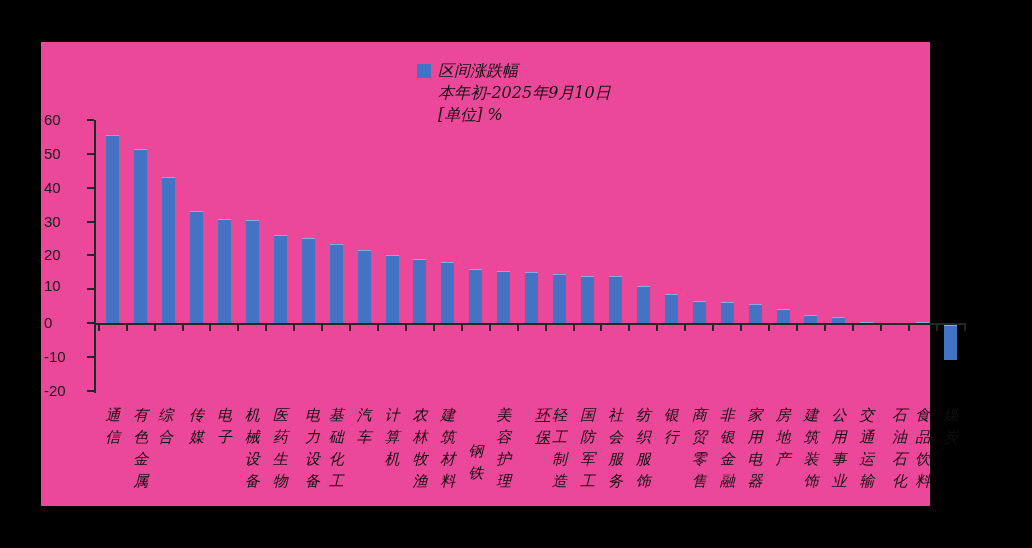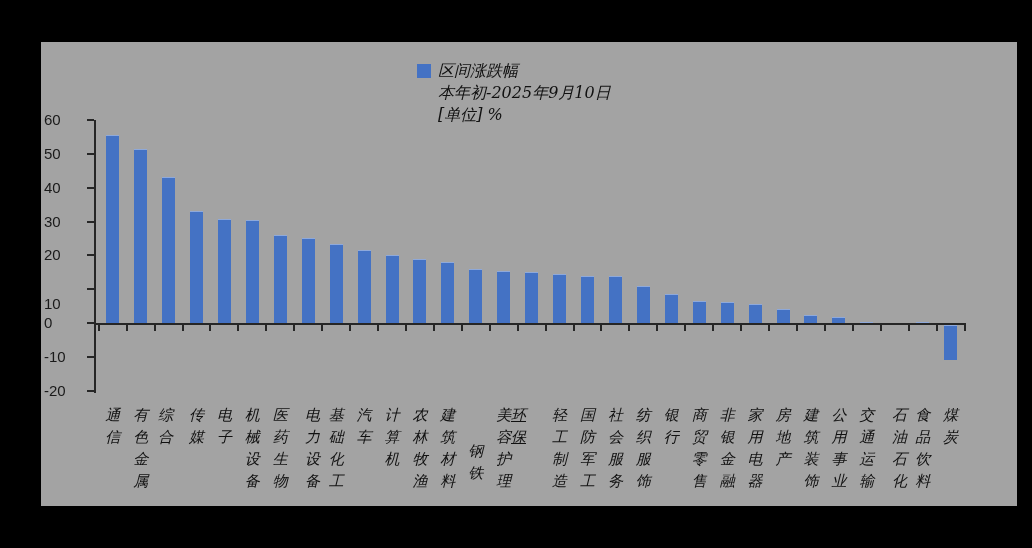--- a/index.html
+++ b/index.html
@@ -14,23 +14,23 @@
   .frame {
     position: relative;
     width: 1032px;
     height: 548px;
     background: #000000;
   }
   .chart {
     position: absolute;
     left: 41px;
     top: 42px;
-    width: 976px;
+    width: 889px;
     height: 464px;
-    background: #a3a3a3;
+    background: #ec4899;
   }
   .legend {
     position: absolute;
     left: 376px;
     top: 18px;
     display: flex;
     align-items: flex-start;
     gap: 7px;
   }
   .legend .swatch {
@@ -146,21 +146,21 @@
         <div class="y-tick-label" style="left: 3px; top: 69.2px;">60</div>
         <div class="y-tick" style="left: 46px; top: 111px;"></div>
         <div class="y-tick-label" style="left: 3px; top: 103px;">50</div>
         <div class="y-tick" style="left: 46px; top: 144.8px;"></div>
         <div class="y-tick-label" style="left: 3px; top: 136.8px;">40</div>
         <div class="y-tick" style="left: 46px; top: 178.6px;"></div>
         <div class="y-tick-label" style="left: 3px; top: 170.6px;">30</div>
         <div class="y-tick" style="left: 46px; top: 212.4px;"></div>
         <div class="y-tick-label" style="left: 3px; top: 204.4px;">20</div>
         <div class="y-tick" style="left: 46px; top: 246.2px;"></div>
-        <div class="y-tick-label" style="left: 3px; top: 253px;">10</div>
+        <div class="y-tick-label" style="left: 3px; top: 235px;">10</div>
         <div class="y-tick" style="left: 46px; top: 280px;"></div>
         <div class="y-tick-label" style="left: 3px; top: 272px;">0</div>
         <div class="y-tick" style="left: 46px; top: 313.8px;"></div>
         <div class="y-tick-label" style="left: 3px; top: 305.8px;">-10</div>
         <div class="y-tick" style="left: 46px; top: 347.6px;"></div>
         <div class="y-tick-label" style="left: 3px; top: 339.6px;">-20</div>
         <div class="x-tick" style="left: 56.735px; top: 283px;"></div>
         <div class="x-tick" style="left: 84.665px; top: 283px;"></div>
         <div class="x-tick" style="left: 112.595px; top: 283px;"></div>
         <div class="x-tick" style="left: 140.525px; top: 283px;"></div>
@@ -200,21 +200,21 @@
         <div class="cat-label" style="left: 201.85px; top: 362px;">机械设备</div>
         <div class="cat-label" style="left: 229.78px; top: 362px;">医药生物</div>
         <div class="cat-label" style="left: 262px; top: 362px;">电力设备</div>
         <div class="cat-label" style="left: 285.64px; top: 362px;">基础化工</div>
         <div class="cat-label" style="left: 313.57px; top: 362px;">汽车</div>
         <div class="cat-label" style="left: 341.5px; top: 362px;">计算机</div>
         <div class="cat-label" style="left: 369.43px; top: 362px;">农林牧渔</div>
         <div class="cat-label" style="left: 397.36px; top: 362px;">建筑材料</div>
         <div class="cat-label" style="left: 425.29px; top: 362px; margin-top: 36px;">钢铁</div>
         <div class="cat-label" style="left: 453.22px; top: 362px;">美容护理</div>
-        <div class="cat-label" style="left: 468px; top: 362px; text-decoration: underline;">环保</div>
+        <div class="cat-label" style="left: 492px; top: 362px; text-decoration: underline;">环保</div>
         <div class="cat-label" style="left: 509.08px; top: 362px;">轻工制造</div>
         <div class="cat-label" style="left: 537.01px; top: 362px;">国防军工</div>
         <div class="cat-label" style="left: 564.94px; top: 362px;">社会服务</div>
         <div class="cat-label" style="left: 592.87px; top: 362px;">纺织服饰</div>
         <div class="cat-label" style="left: 620.8px; top: 362px;">银行</div>
         <div class="cat-label" style="left: 648.73px; top: 362px;">商贸零售</div>
         <div class="cat-label" style="left: 676.66px; top: 362px;">非银金融</div>
         <div class="cat-label" style="left: 704.59px; top: 362px;">家用电器</div>
         <div class="cat-label" style="left: 732.52px; top: 362px;">房地产</div>
         <div class="cat-label" style="left: 760.45px; top: 362px;">建筑装饰</div>

